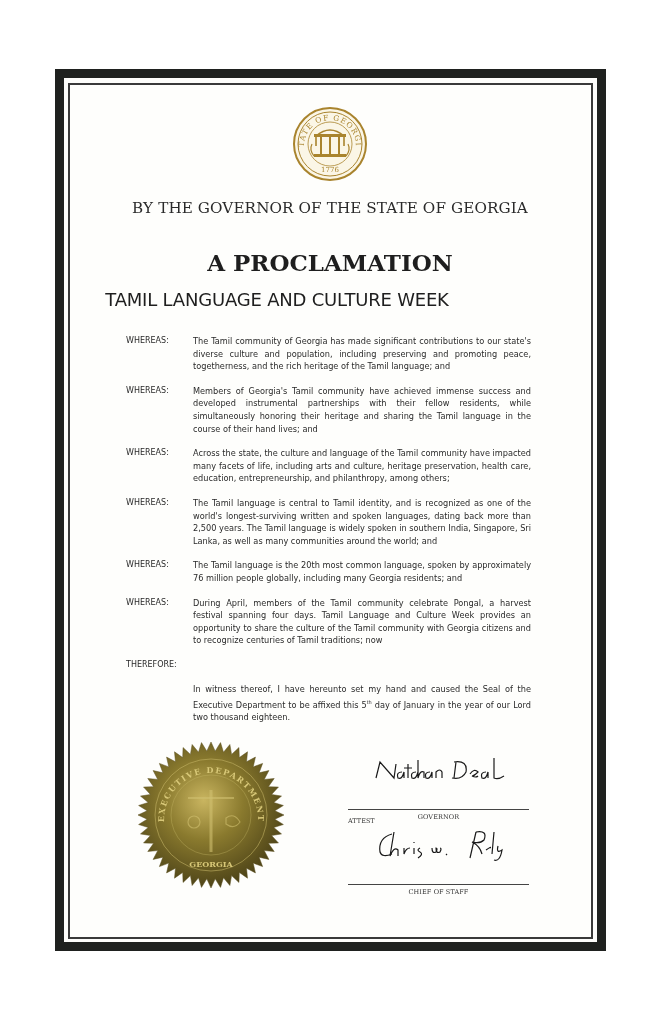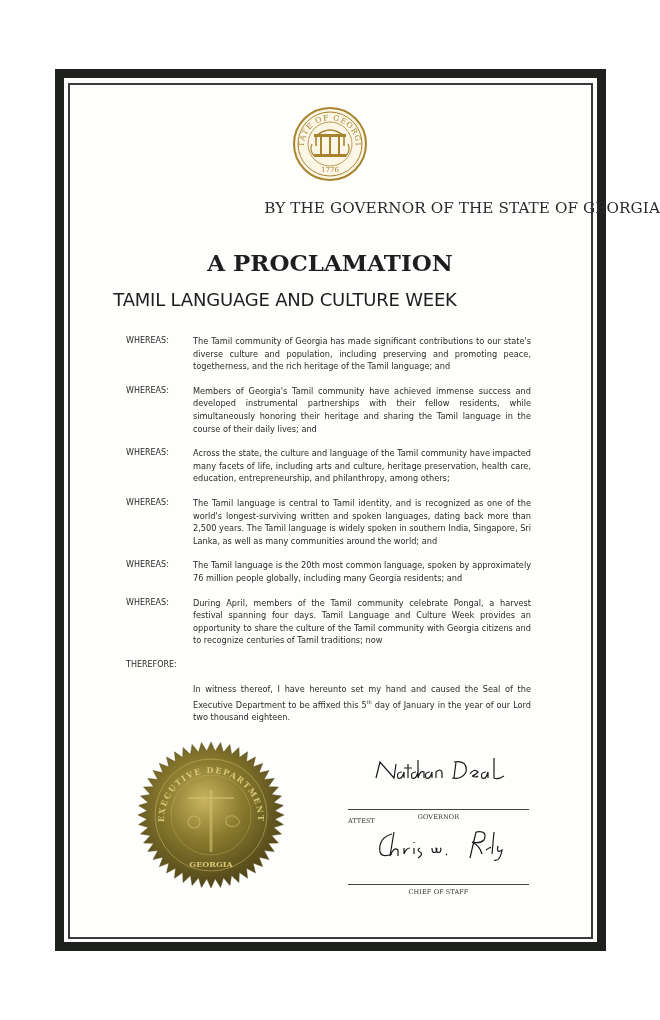--- a/index.html
+++ b/index.html
@@ -25,34 +25,34 @@
       border: 2px solid #3a3a3a;
       background: #fefefc;
     }
     .seal-top {
       position: absolute;
       left: 292px; top: 106px;
       width: 76px; height: 76px;
     }
     .gov-line {
       position: absolute; left: 0; width: 660px; top: 199px;
-      text-align: right;
+      text-align: center;
       font-family: "DejaVu Serif", serif;
       font-size: 15.2px; letter-spacing: 0.1px;
       color: #2a2a2a;
     }
     .procl {
       position: absolute; left: 0; width: 660px; top: 249px;
       text-align: center;
       font-family: "DejaVu Serif", serif;
       font-weight: bold; font-size: 23px;
       color: #1e1e1e;
     }
     .week-title {
-      position: absolute; left: 17px; width: 536px; top: 289px;
+      position: absolute; left: 9px; width: 536px; top: 289px;
       text-align: center;
       font-family: "DejaVu Sans", sans-serif;
       font-size: 18px; font-weight: normal;
       color: #1e1e1e; letter-spacing: -0.2px;
     }
     .clauses {
       position: absolute; left: 126px; top: 335px; width: 405px;
     }
     .clause {
       display: flex;
@@ -127,21 +127,21 @@
 <div class="procl">A PROCLAMATION</div>
 <div class="week-title">TAMIL LANGUAGE AND CULTURE WEEK</div>
 
 <div class="clauses">
   <div class="clause" style="margin-bottom:12px;">
     <div class="clause-label">WHEREAS:</div>
     <div class="clause-text">The Tamil community of Georgia has made significant contributions to our state's diverse culture and population, including preserving and promoting peace, togetherness, and the rich heritage of the Tamil language; and</div>
   </div>
   <div class="clause" style="margin-bottom:12px;">
     <div class="clause-label">WHEREAS:</div>
-    <div class="clause-text">Members of Georgia's Tamil community have achieved immense success and developed instrumental partnerships with their fellow residents, while simultaneously honoring their heritage and sharing the Tamil language in the course of their daily lives; and</div>
+    <div class="clause-text">Members of Georgia's Tamil community have achieved immense success and developed instrumental partnerships with their fellow residents, while simultaneously honoring their heritage and sharing the Tamil language in the course of their hand lives; and</div>
   </div>
   <div class="clause" style="margin-bottom:12px;">
     <div class="clause-label">WHEREAS:</div>
     <div class="clause-text">Across the state, the culture and language of the Tamil community have impacted many facets of life, including arts and culture, heritage preservation, health care, education, entrepreneurship, and philanthropy, among others;</div>
   </div>
   <div class="clause" style="margin-bottom:12px;">
     <div class="clause-label">WHEREAS:</div>
     <div class="clause-text">The Tamil language is central to Tamil identity, and is recognized as one of the world's longest-surviving written and spoken languages, dating back more than 2,500 years. The Tamil language is widely spoken in southern India, Singapore, Sri Lanka, as well as many communities around the world; and</div>
   </div>
   <div class="clause" style="margin-bottom:12px;">

